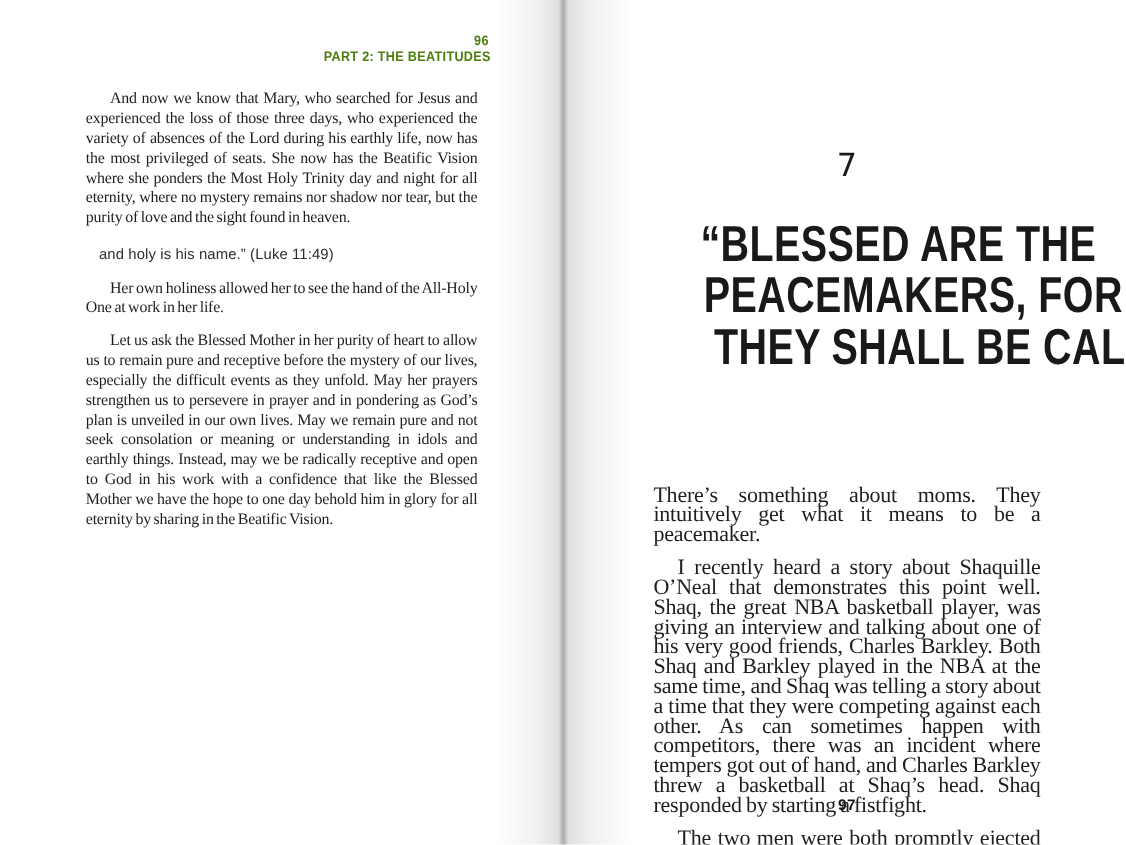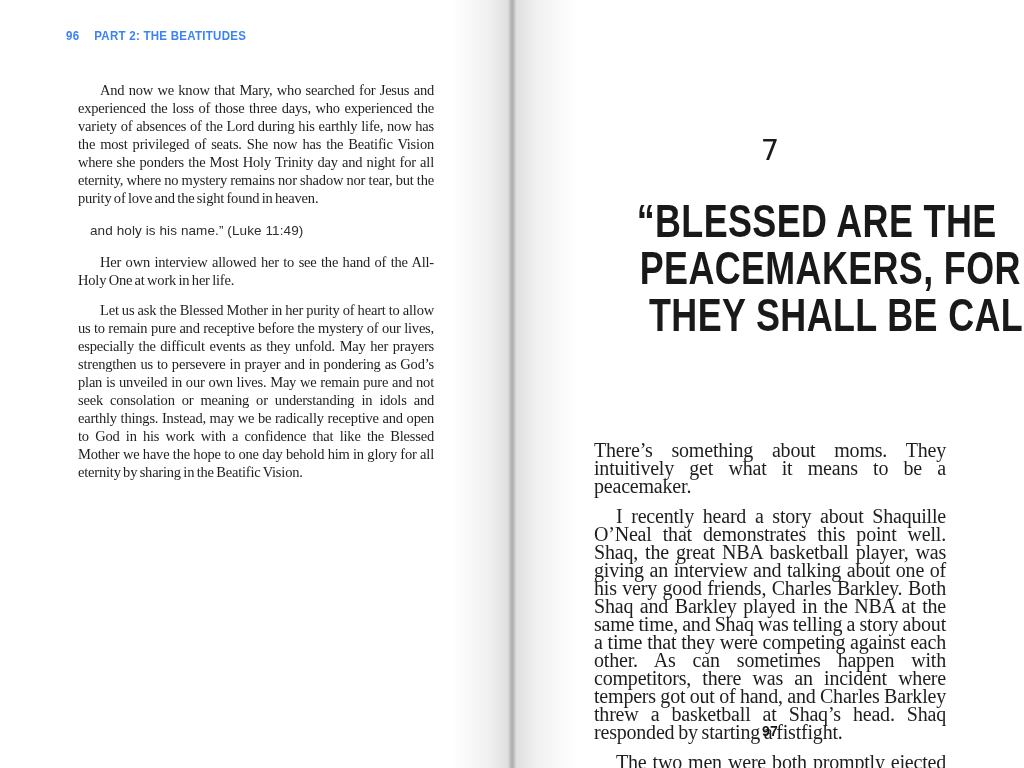--- a/index.html
+++ b/index.html
@@ -36,26 +36,28 @@
 
   
   .page-left {
     position: absolute;
     left: 66px;
     top: 30px;
     width: 380px;
   }
   .page-header {
     display: flex;
+    justify-content: space-between;
     align-items: flex-end;
     height: 13px;
     font-family: "Liberation Sans", sans-serif;
     font-weight: 700;
     font-size: 12.5px;
-    color: #3b82f6;
+    color: #4d7c0f;
+    flex-direction: column;
   }
   .folio-left {
     display: inline-block;
     transform: scaleX(0.92);
     transform-origin: left center;
     letter-spacing: 0.3px;
   }
   .running-head {
     display: inline-block;
     transform: scaleX(0.92);
@@ -163,21 +165,21 @@
   <div class="page-left">
     <div class="page-header">
       <span class="folio-left">96</span>
       <span class="running-head">PART 2: THE BEATITUDES</span>
     </div>
     <div class="lp-body">
       <p class="indent">And now we know that Mary, who searched for Jesus and experienced the loss of those three days, who experienced the variety of absences of the Lord during his earthly life, now has the most privileged of seats. She now has the Beatific Vision where she ponders the Most Holy Trinity day and night for all eternity, where no mystery remains nor shadow nor tear, but the purity of love and the sight found in heaven.</p>
       <div class="quote">
         <div>and holy is his name.” (Luke 11:49)</div>
       </div>
-      <p class="indent">Her own interview allowed her to see the hand of the All-Holy One at work in her life.</p>
+      <p class="indent">Her own holiness allowed her to see the hand of the All-Holy One at work in her life.</p>
       <p class="indent">Let us ask the Blessed Mother in her purity of heart to allow us to remain pure and receptive before the mystery of our lives, especially the difficult events as they unfold. May her prayers strengthen us to persevere in prayer and in pondering as God’s plan is unveiled in our own lives. May we remain pure and not seek consolation or meaning or understanding in idols and earthly things. Instead, may we be radically receptive and open to God in his work with a confidence that like the Blessed Mother we have the hope to one day behold him in glory for all eternity by sharing in the Beatific Vision.</p>
     </div>
   </div>
 
   <div class="page-right">
     <div class="chapter-number">7</div>
     <h1 class="chapter-title">
       <span class="title-line"><span>“BLESSED ARE THE</span></span>
       <span class="title-line"><span>PEACEMAKERS, FOR</span></span>
       <span class="title-line"><span>THEY SHALL BE CALLED</span></span>

